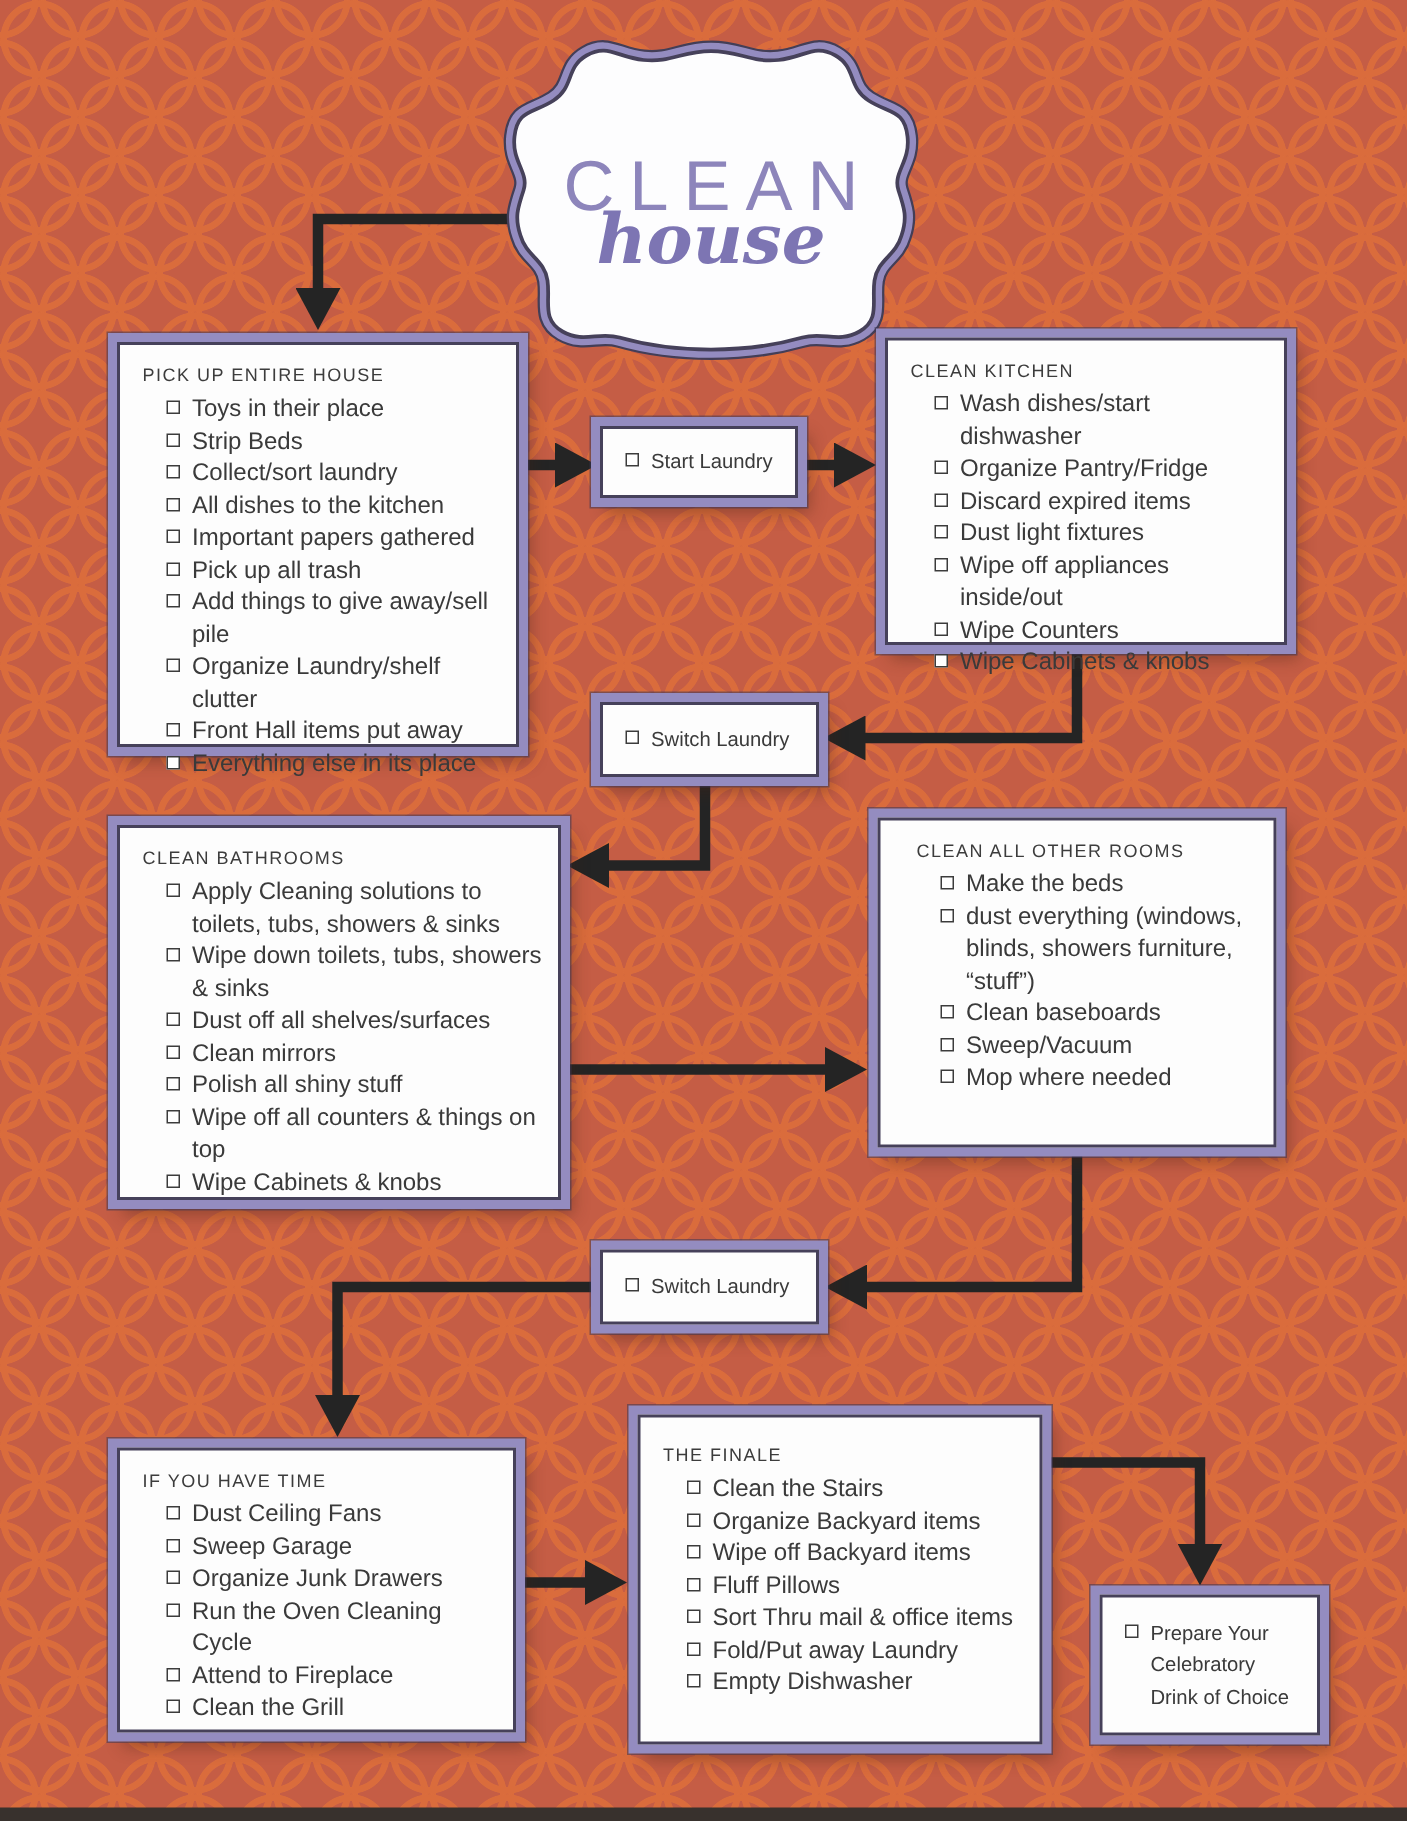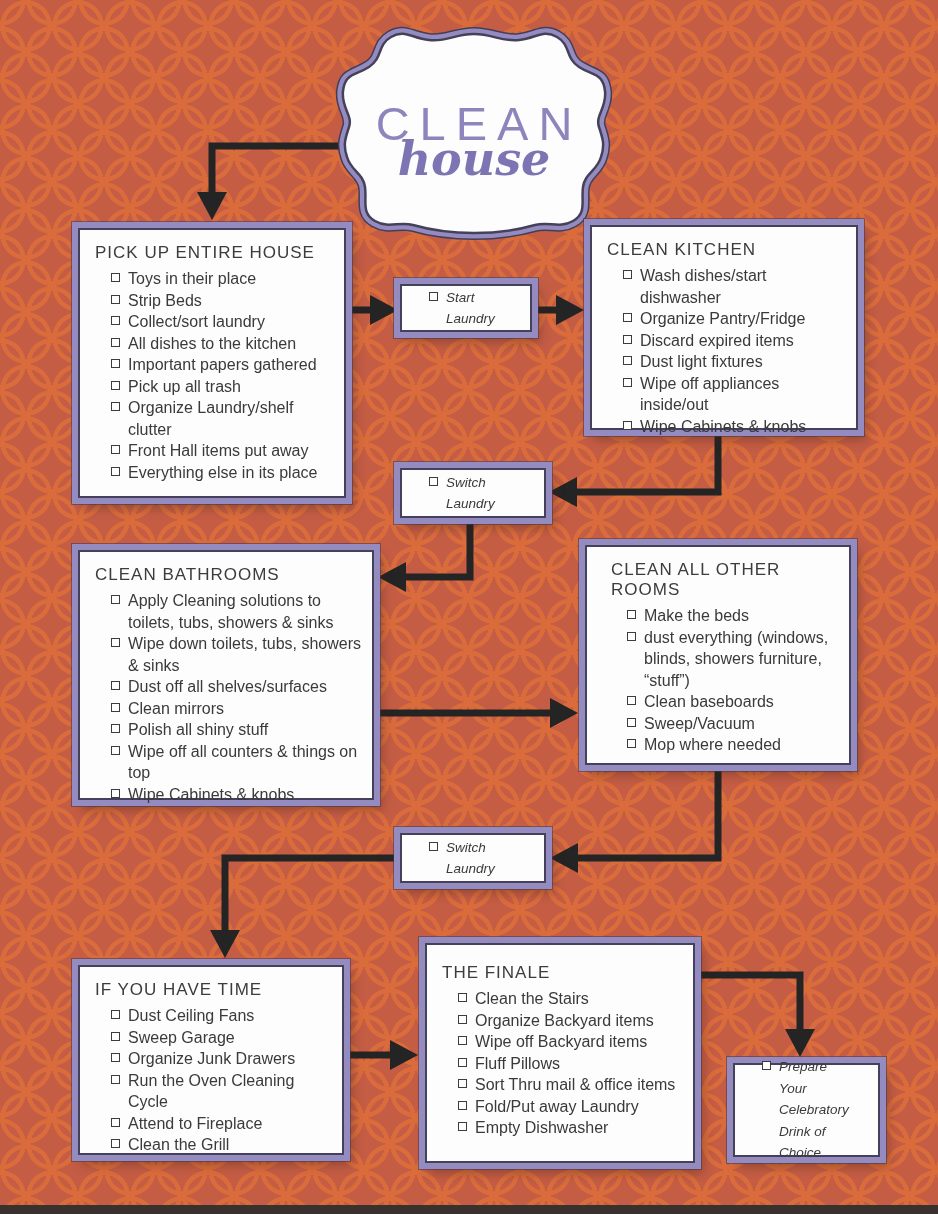--- a/index.html
+++ b/index.html
@@ -25,38 +25,38 @@
   .box {
     position: absolute;
     z-index: 2;
     background: #fdfdfd;
     border: 2px solid #46415a;
     box-shadow: 0 0 0 6px #948cc0, 0 0 0 7px rgba(60,54,84,0.55), 6px 8px 10px 2px rgba(70,33,18,0.38);
   }
   .list-box { padding: 13px 10px 10px 14px; }
   .box-title {
     margin: 0 0 5px 1px;
-    font-size: 17px;
+    font-size: 12px;
     font-weight: normal;
     letter-spacing: 1px;
     color: #3c3c3c;
   }
   ul.items { list-style: none; margin: 2px 0 0 0; padding: 0 0 0 17px; }
   li.item { display: flex; align-items: flex-start; line-height: 21.5px; font-size: 16px; color: #3a3a3a; }
   .cb {
     flex: 0 0 auto;
     width: 9px; height: 9px;
     border: 1.5px solid #3c3c3c;
     margin: 5px 8px 0 0;
     background: #fff;
   }
   .txt { flex: 1 1 auto; }
 
   .small-box { display: flex; align-items: center; padding: 6px 8px 6px 11px; }
-  .small-box ul.items { padding: 0; margin: 16px; width: 100%; font-style: italic; }
+  .small-box ul.items { padding: 0; margin: 4px; width: 100%; }
   .small-box li.item { font-size: 13.5px; }
 
   
   .badge { position: absolute; left: 333px; top: 26px; width: 282px; height: 216px; z-index: 2; }
   .badge svg { position: absolute; inset: 0; }
   .badge-text {
     position: absolute; inset: 0;
     display: flex; flex-direction: column; align-items: center; justify-content: center;
     padding-top: 6px;
   }
@@ -141,20 +141,24 @@
         <li class="item">
         <span class="cb"></span>
         <span class="txt">Important papers gathered</span>
       </li>
         <li class="item">
         <span class="cb"></span>
         <span class="txt">Pick up all trash</span>
       </li>
         <li class="item">
         <span class="cb"></span>
+        <span class="txt">Add things to give away/sell pile</span>
+      </li>
+        <li class="item">
+        <span class="cb"></span>
         <span class="txt">Organize Laundry/shelf clutter</span>
       </li>
         <li class="item">
         <span class="cb"></span>
         <span class="txt">Front Hall items put away</span>
       </li>
         <li class="item">
         <span class="cb"></span>
         <span class="txt">Everything else in its place</span>
       </li>
@@ -179,20 +183,24 @@
         <li class="item">
         <span class="cb"></span>
         <span class="txt">Dust light fixtures</span>
       </li>
         <li class="item">
         <span class="cb"></span>
         <span class="txt">Wipe off appliances inside/out</span>
       </li>
         <li class="item">
         <span class="cb"></span>
+        <span class="txt">Wipe Counters</span>
+      </li>
+        <li class="item">
+        <span class="cb"></span>
         <span class="txt">Wipe Cabinets &amp; knobs</span>
       </li>
       </ul>
   </section>
 
   <section class="box small-box" style="left:400px; top:284px; width:132px; height:48px;">
     <ul class="items">
         <li class="item">
         <span class="cb"></span>
         <span class="txt">Start Laundry</span>

